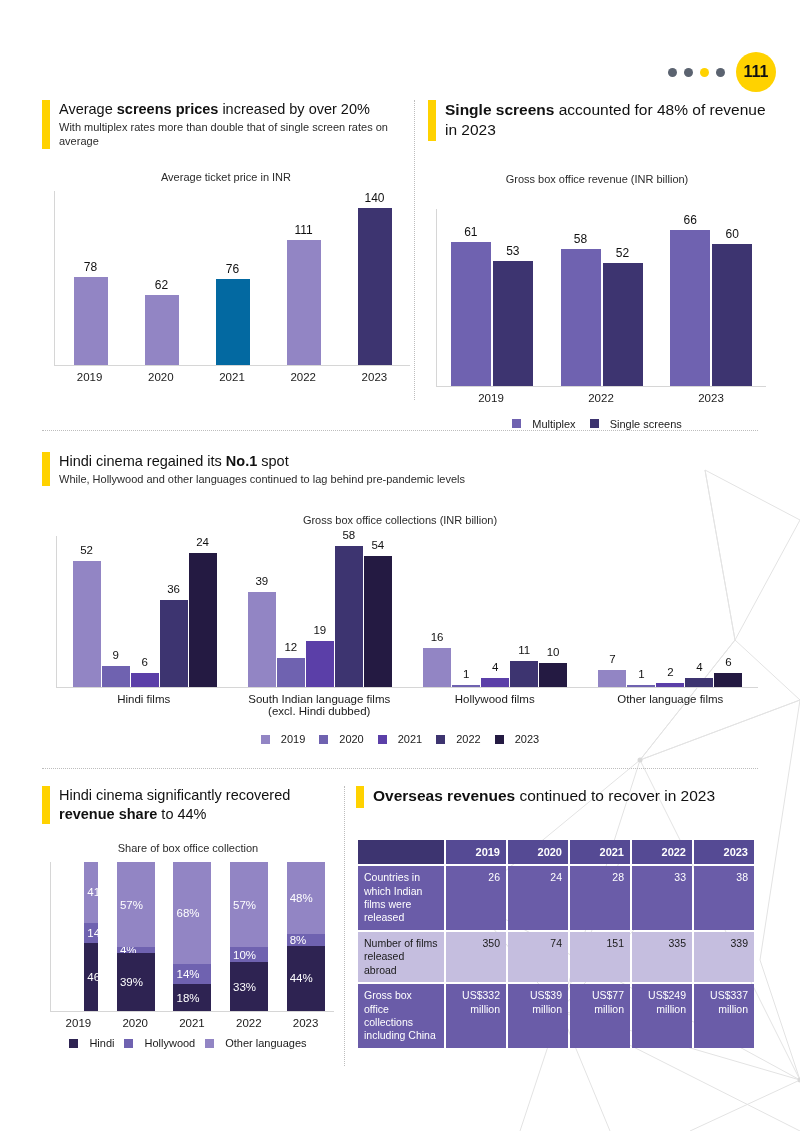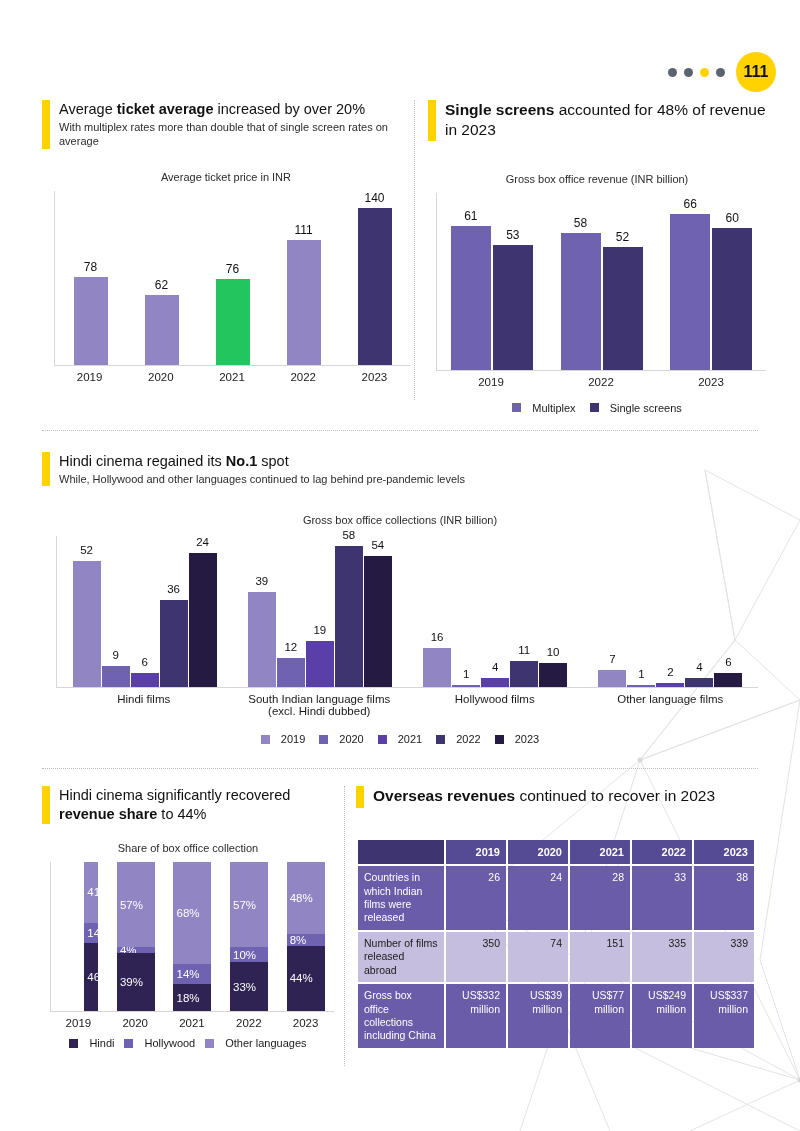--- a/index.html
+++ b/index.html
@@ -112,21 +112,21 @@
     <span class="dot active"></span>
     <span class="dot"></span>
     <span class="page-badge">111</span>
   </div>
 
   <div class="panel" style="left:42px; top:100px; width:368px;">
     <div class="headblock">
       <div class="ybar"></div>
       <div class="htext">
         <div class="h-title">
-          <span>Average </span><span class="b">ticket average</span><span> increased by over 20%</span>
+          <span>Average </span><span class="b">screens prices</span><span> increased by over 20%</span>
         </div>
         <div class="h-sub">With multiplex rates more than double that of single screen rates on average</div>
       </div>
     </div>
 
     <div class="chart-title" style="margin-top:22px;">Average ticket price in INR</div>
 
     <div class="plot" style="height:175px; margin-top:8px; margin-left:12px;">
       <div class="axis-vline"></div>
       <div class="axis-line"></div>
@@ -135,21 +135,21 @@
             <div class="bar" style="height: 50.3226%; background: rgb(146, 133, 196);">
               <span class="vlabel">78</span>
             </div>
           </div>
           <div class="slot">
             <div class="bar" style="height: 40%; background: rgb(146, 133, 196);">
               <span class="vlabel">62</span>
             </div>
           </div>
           <div class="slot">
-            <div class="bar" style="height: 49.0323%; background: #22c55e;">
+            <div class="bar" style="height: 49.0323%; background: #0369a1;">
               <span class="vlabel">76</span>
             </div>
           </div>
           <div class="slot">
             <div class="bar" style="height: 71.6129%; background: rgb(146, 133, 196);">
               <span class="vlabel">111</span>
             </div>
           </div>
           <div class="slot">
             <div class="bar" style="height: 90.3226%; background: rgb(61, 52, 112);">
@@ -172,21 +172,21 @@
       <div class="ybar" style="min-height:38px;"></div>
       <div class="htext">
         <div class="h-title lg">
           <span class="b">Single screens</span><span> accounted for 48% of revenue in 2023</span>
         </div>
       </div>
     </div>
 
     <div class="chart-title" style="margin-top:32px;">Gross box office revenue (INR billion)</div>
 
-    <div class="plot" style="height:178px; margin-top:8px; margin-left:8px;">
+    <div class="plot" style="height:178px; margin-top:24px; margin-left:8px;">
       <div class="axis-vline"></div>
       <div class="axis-line"></div>
       <div class="bars" id="singleBars">
           <div class="group">
             <div class="bar" style="height: 81.3333%; background: rgb(111, 98, 176); width: 40px;">
               <span class="vlabel">61</span>
             </div>
             <div class="bar" style="height: 70.6667%; background: rgb(61, 52, 112); width: 40px;">
               <span class="vlabel">53</span>
             </div>

